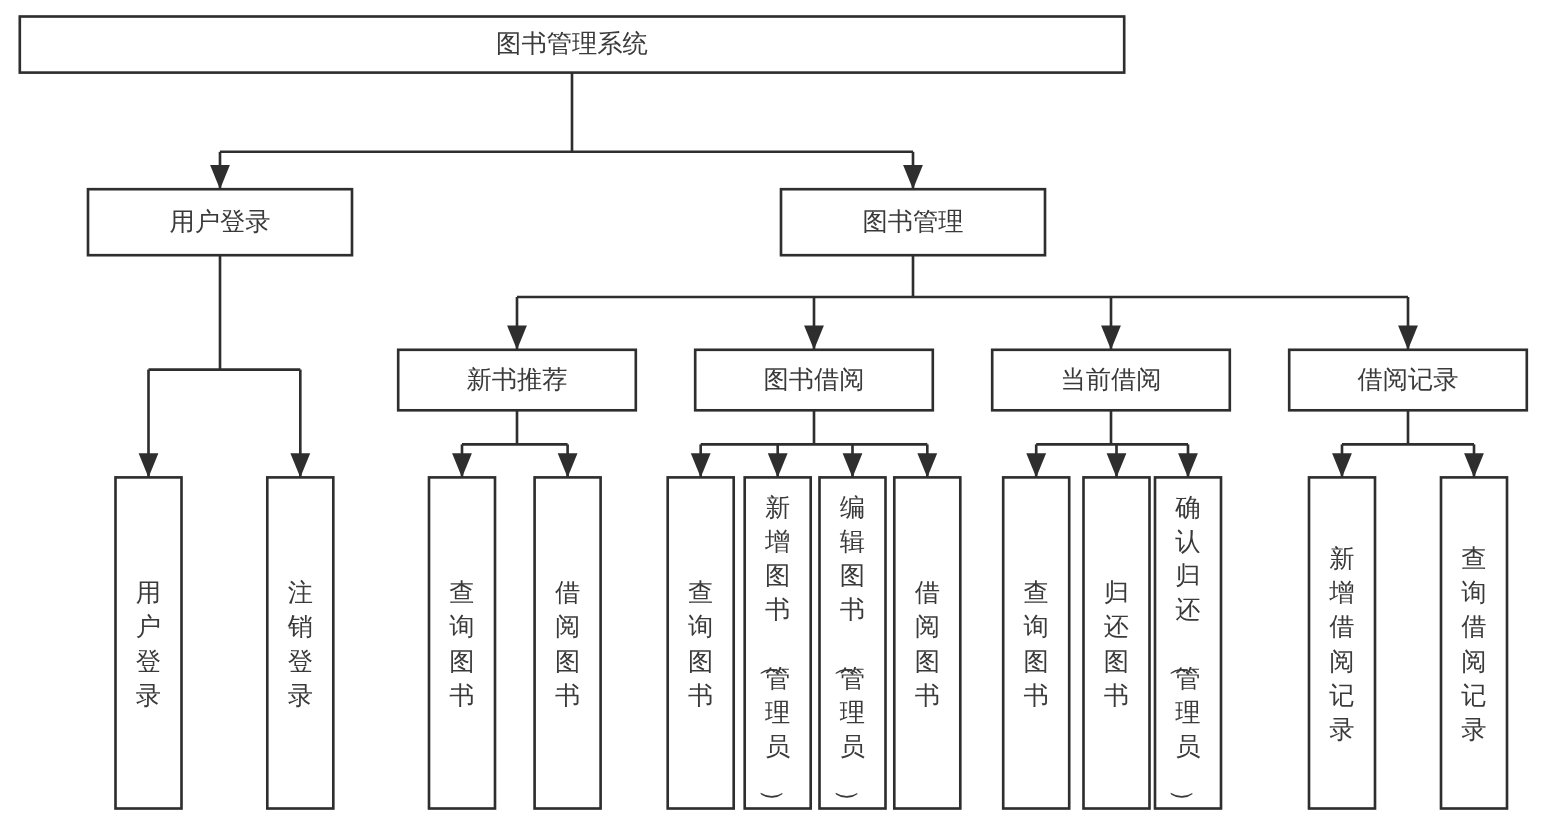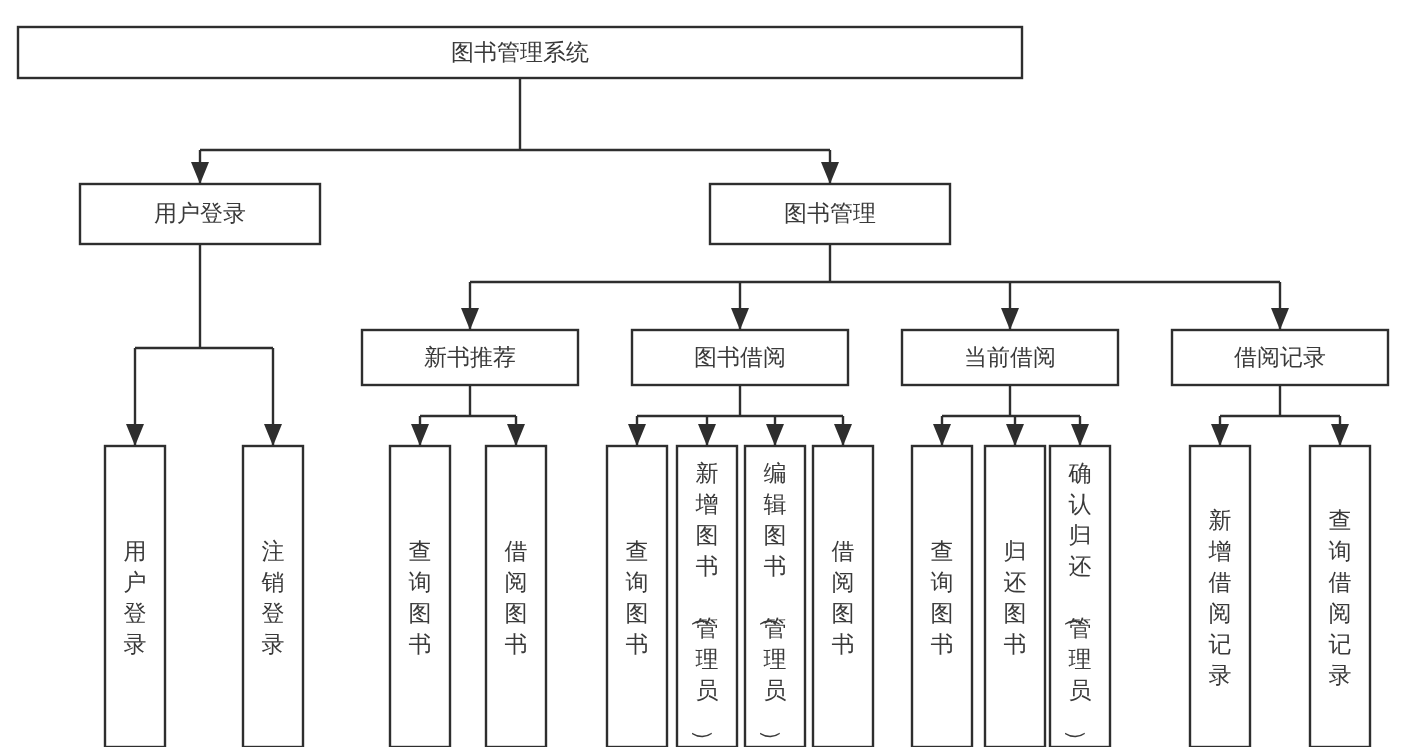--- a/index.html
+++ b/index.html
@@ -11,21 +11,20 @@
     width: 1405px;
     height: 747px;
     font-family: "Liberation Sans", "DejaVu Sans", sans-serif;
     overflow: hidden;
     position: relative;
   }
   #diagram-root {
     position: relative;
     width: 1405px;
     height: 546px;
-    margin-top: 12px;
   }
   svg#tree-svg {
     position: absolute;
     left: 0;
     top: 0;
     width: 1405px;
     height: 747px;
     display: block;
   }
   .node-box {

